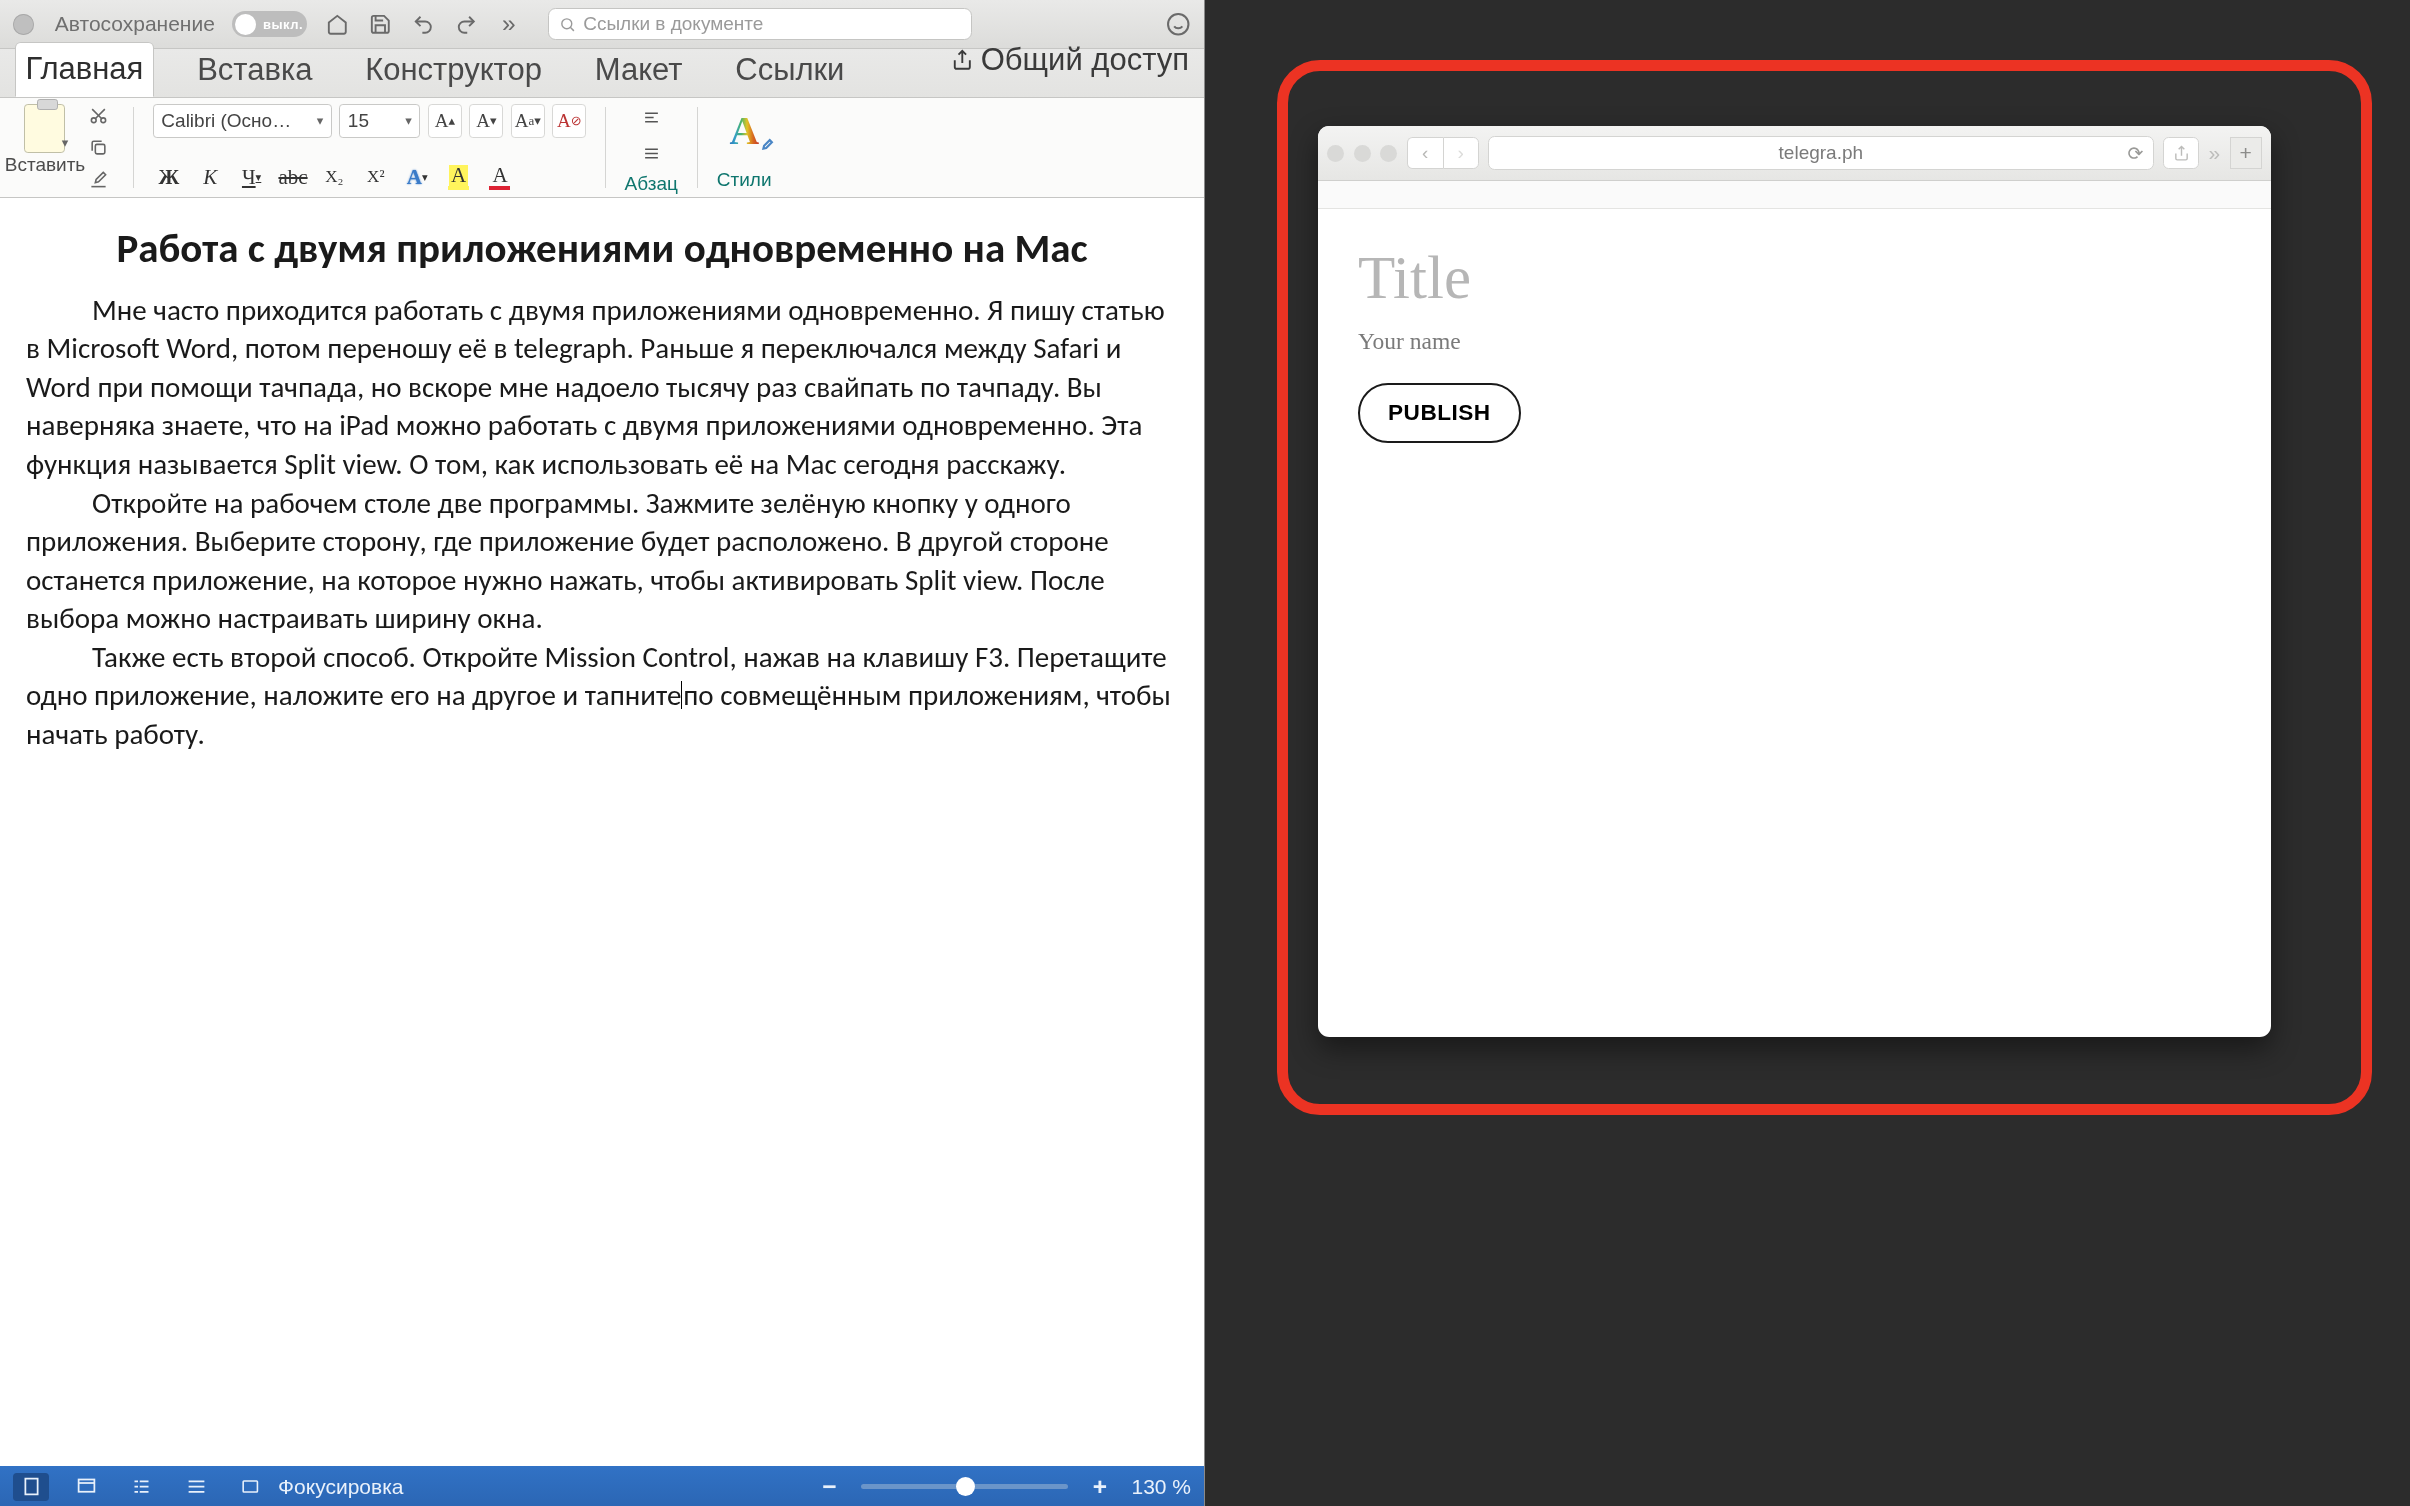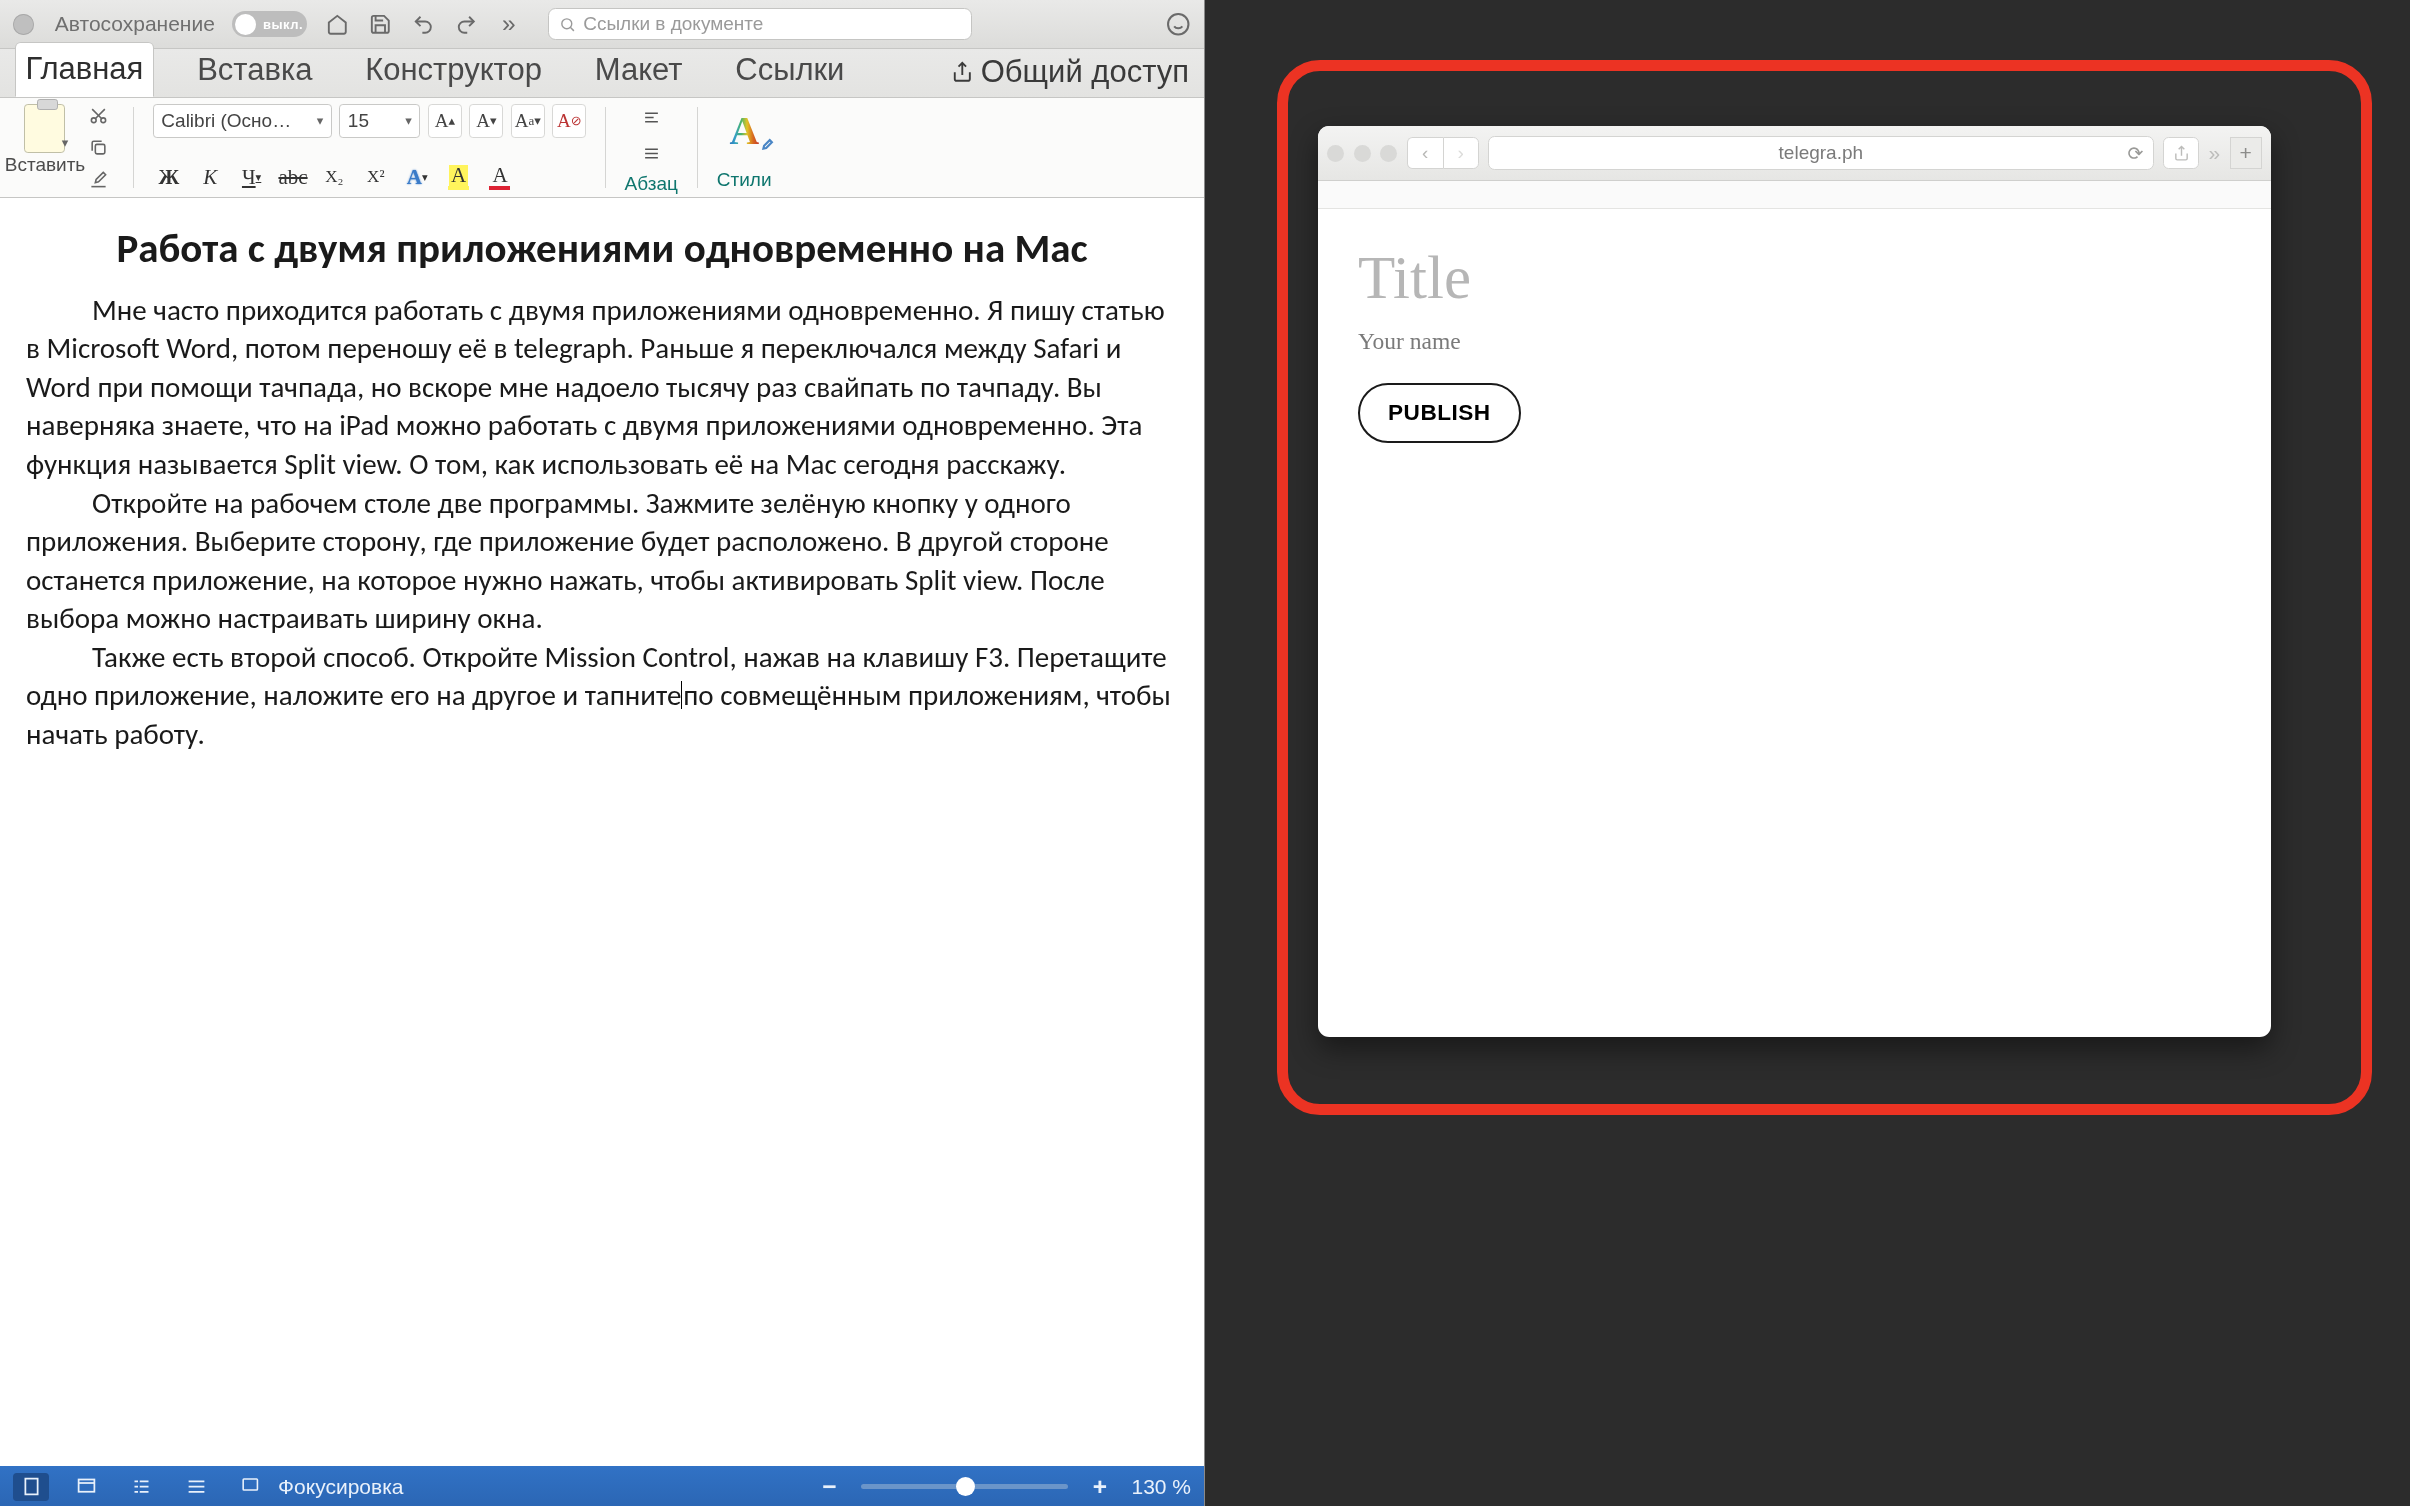--- a/index.html
+++ b/index.html
@@ -17,21 +17,21 @@
 .autosave-toggle { width: 75px; height: 26px; border-radius:13px; background:#bdbdbd; display:flex; align-items:center; justify-content:flex-end; padding:0 3.8px; font-size:13px; color:#fff; font-weight:700; letter-spacing:0.5px; position:relative; }
 .autosave-toggle::after{ content:""; width:21px;height:21px;border-radius:50%;background:#fff;position:absolute;left:2.8px;top:2.8px;}
 .titlebar-icon { width: 26px; height: 26px; color:#6a6a6a; display:flex; align-items:center; justify-content:center; }
 .titlebar-search { flex: 0 0 424px; margin-left: 9.4px; height: 32px; border-radius: 7.5px; border:0.9px solid #c5c5c3; background:#fff; display:flex; align-items:center; padding:0 9.4px; gap:7.5px; color:#9a9a9a; font-size:19px;}
 .smiley { margin-left:auto; }
 
 .ribbon-tabs { height: 49px; background:linear-gradient(#e9e9e8,#e3e3e1); display:flex; align-items:flex-end; padding: 0 15px; gap: 34px; font-size:31px; color:#4a4a4a; border-bottom:0.9px solid #c6c6c4;}
 .ribbon-tab { padding: 7.5px 9.4px 9.4px; cursor:default;}
 .ribbon-tab.active { background:#fff; border:0.9px solid #c6c6c4; border-bottom:0.9px solid #fff; border-radius:5.6px 5.6px 0 0; color:#2e2e2e; font-weight:500; }
 .ribbon-spacer { flex:1; }
-.share { display:flex; align-items:center; gap:7.5px; padding-bottom:7px; color:#3a3a3a;}
+.share { display:flex; align-items:center; gap:7.5px; padding-bottom:19px; color:#3a3a3a;}
 .share svg { width:22.6px; height:22.6px; }
 
 .ribbon-body { height: 100px; background:#fbfbfa; border-bottom:0.9px solid #c6c6c4; display:flex; align-items:stretch; padding: 5.6px 9.4px; gap: 7.5px; font-size:19px; color:#444;}
 .rib-group { display:flex; flex-direction:column; align-items:center; justify-content:space-between; gap:3.8px; padding:0 5.6px;}
 .rib-sep { width:0.9px; background:#d5d5d3; margin:3.8px 5.6px;}
 .icon-btn { width:38px; height:38px; border-radius:3.8px; display:flex; align-items:center; justify-content:center; color:#555;}
 .icon-btn.sm { width:28px; height:28px;}
 .rib-label { font-size:19px; color:#4c4c4c; }
 
 .paste-big { width:60px; display:flex; flex-direction:column; align-items:center; gap:1.9px;}
@@ -59,21 +59,21 @@
 .doc-area { flex:1; background:#fff; padding: 24.5px 26px; overflow:hidden; font-family: Calibri, "Segoe UI", Arial, sans-serif; color:#1a1a1a; position:relative;}
 .doc-title { font-size:41px; font-weight:700; text-align:center; line-height:1.25; margin: 0 28px 17px;}
 .doc-p { font-size:29px; line-height:1.33; text-align:left; margin:0; }
 .doc-p .indent { display:inline-block; width:66px;}
 .text-cursor { display:inline-block; width:0.9px; height:28px; background:#000; vertical-align:-3.8px; margin:0 0.9px 0 0;}
 
 .word-statusbar { height: 41px; background: linear-gradient(#3172c5,#2b66b4); display:flex; align-items:center; gap:24.5px; padding:0 13px; color:#e9f1fb; font-size:21px;}
 .sb-left{display:flex;gap:19px;align-items:center;}
 .sb-iconbox{width:36px;height:28px;display:flex;align-items:center;justify-content:center;border-radius:3.8px;}
 .sb-iconbox.sel{background:#1f4e8e;}
-.sb-center{display:flex;align-items:flex-start;gap:17px;}
+.sb-center{display:flex;align-items:center;gap:17px;}
 .sb-spacer{flex:1;}
 .zoom-slider{ width:207px; height:5.6px; background:#6b95c9; border-radius:2.8px; position:relative;}
 .zoom-slider::after{content:"";position:absolute;left:46%;top:-6.6px;width:19px;height:19px;border-radius:50%;background:#fff;}
 .zoom-btn{font-size:24.5px;font-weight:700;}
 
 
 .right-pane { width:1205px; height:100%; background:#2c2c2c; position:relative; }
 .red-frame { position:absolute; left:72px; top:60px; right:38px; height:1055px; border:11.3px solid #ec3323; border-radius:43px; }
 .safari-window { position:absolute; left:113px; top:126px; width:953px; height:911px; background:#fff; border-radius:11.3px; box-shadow:0 11.3px 28px rgba(0,0,0,.45); overflow:hidden; display:flex; flex-direction:column;}
 .safari-bar { height:55px; background:linear-gradient(#f3f3f2,#e6e6e4); border-bottom:0.9px solid #cfcfcd; display:flex; align-items:center; padding:0 9.4px; gap:9.4px;}

